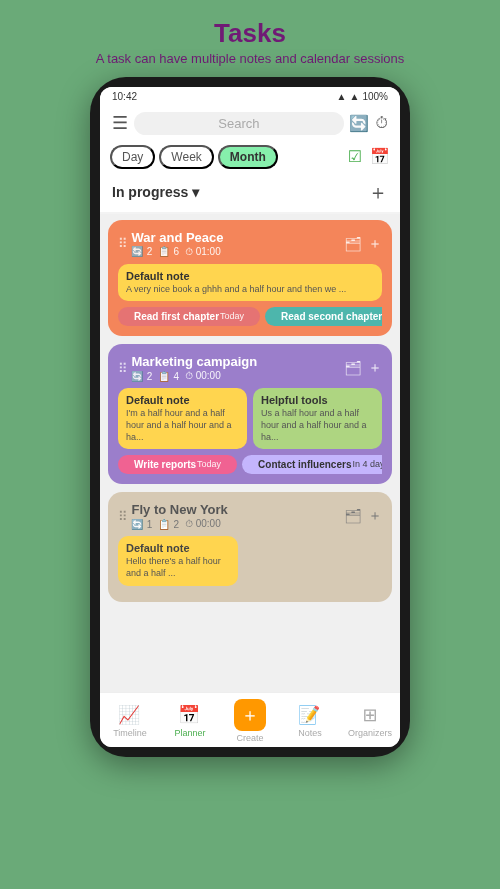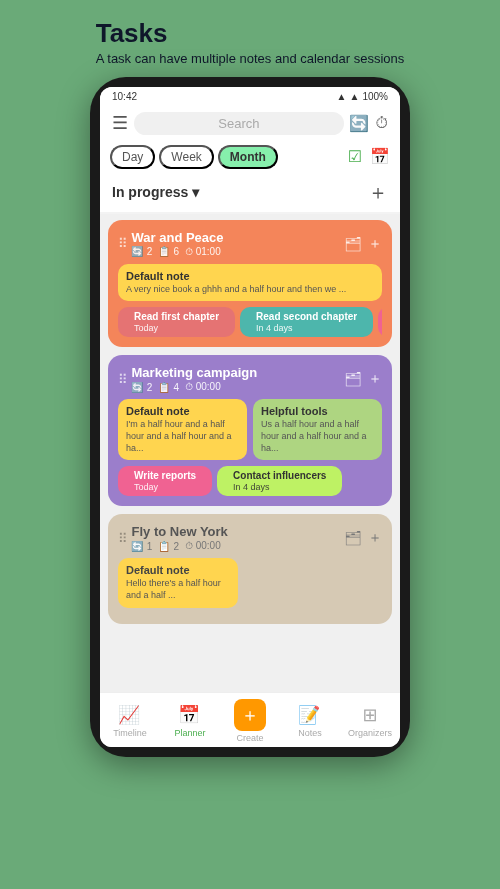--- a/index.html
+++ b/index.html
@@ -9,22 +9,23 @@
       background-color: #6aaa78;
       font-family: 'Arial', sans-serif;
       display: flex;
       flex-direction: column;
       align-items: center;
       justify-content: flex-start;
       overflow: hidden;
     }
 
     .page-header {
+      text-align: center;
       padding: 18px 20px 8px;
-      color: #0f172a;
+      color: #701a75;
     }
     .page-header h1 {
       font-size: 26px;
       font-weight: bold;
     }
     .page-header p {
       font-size: 13px;
       line-height: 1.5;
     }
 
@@ -242,28 +243,28 @@
       flex-wrap: nowrap;
       overflow: hidden;
     }
     .chip {
       border-radius: 10px;
       padding: 4px 16px;
       font-size: 10px;
       font-weight: bold;
       color: #fff;
       display: flex;
-      flex-direction: column;
+      flex-direction: row;
       gap: 1px;
       white-space: nowrap;
     }
     .chip.red { background: #e57373; }
     .chip.teal { background: #4db6ac; }
     .chip.pink { background: #f06292; }
-    .chip.lime { background: #bef264; color: #333; }
+    .chip.lime { background: #c4b5fd; color: #333; }
     .chip-sub { font-size: 9px; font-weight: normal; opacity: 0.9; }
 
     
     .bottom-nav {
       background: #fff;
       display: flex;
       justify-content: space-around;
       align-items: center;
       padding: 6px 0 4px;
       border-top: 1px solid #eee;

